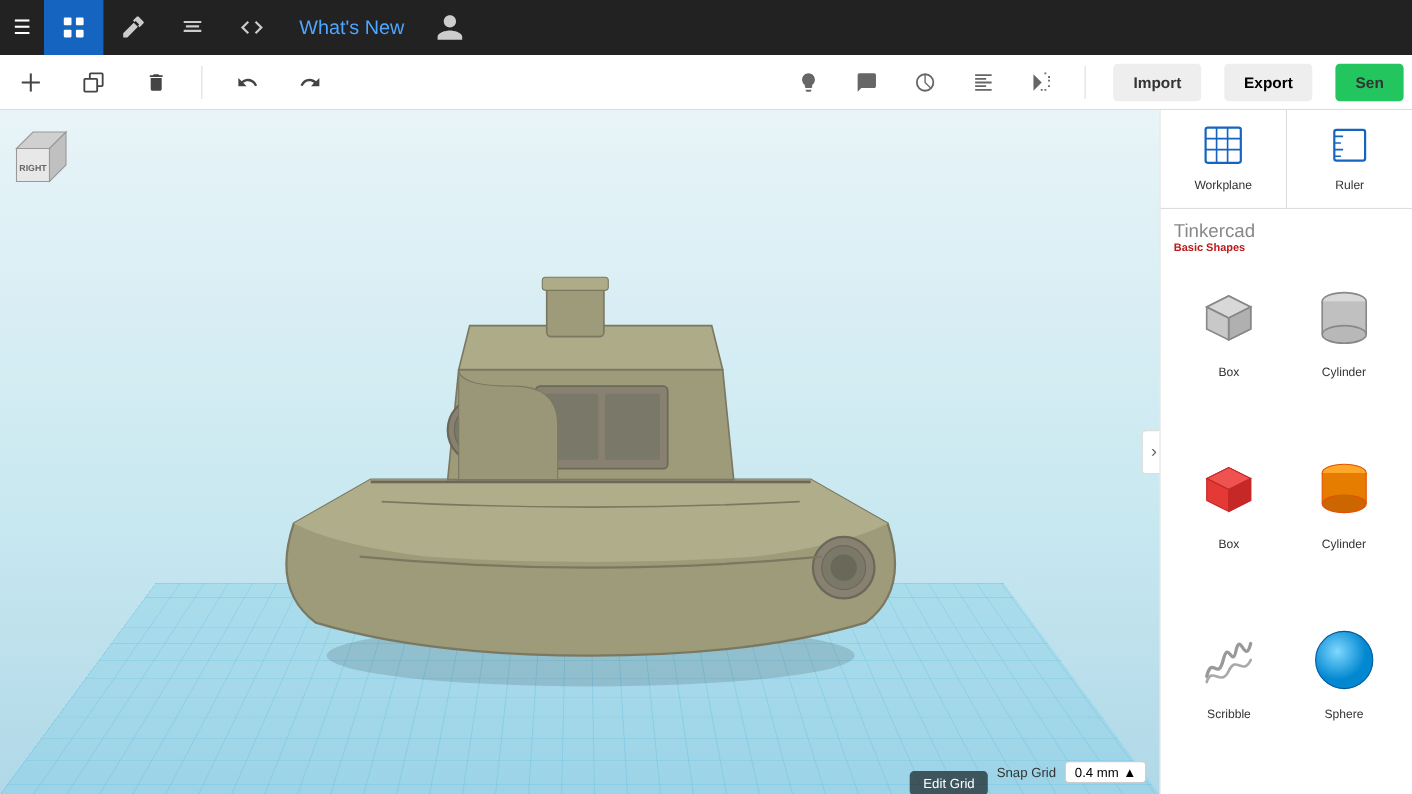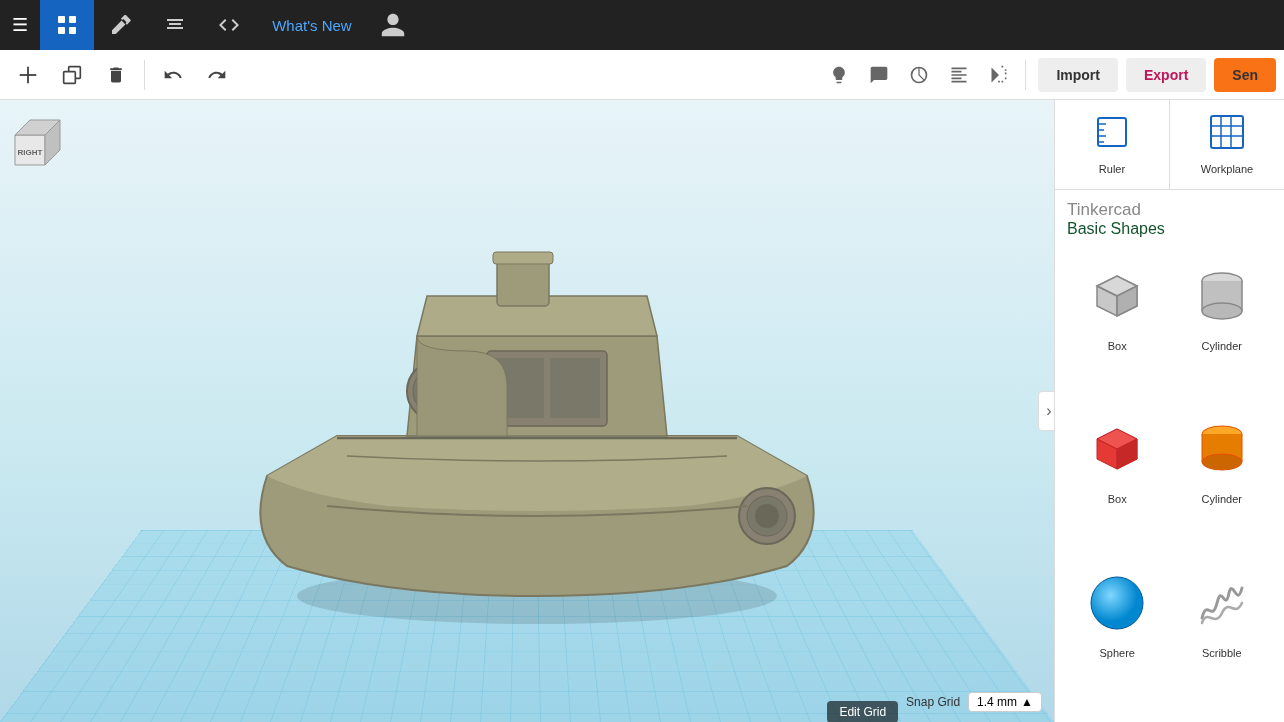--- a/index.html
+++ b/index.html
@@ -13,47 +13,47 @@
     }
     #menu-icon { color: #fff; font-size: 18px; padding: 0 12px; cursor: pointer; }
     #app-title { color: #fff; font-size: 15px; font-weight: bold; flex: 1; }
     #nav-icons { display: flex; align-items: center; gap: 0; }
     .nav-icon-btn {
       width: 54px; height: 50px; display: flex; align-items: center; justify-content: center;
       cursor: pointer; color: #ccc;
     }
     .nav-icon-btn.active { background: #1565c0; color: #fff; }
     #whats-new-btn {
-      color: #4da6ff; font-size: 15px; padding: 0 16px; cursor: pointer;
+      color: #4da6ff; font-size: 18px; padding: 0 16px; cursor: pointer;
       display: flex; align-items: center; height: 50px;
     }
     #user-btn {
       width: 50px; height: 50px; display: flex; align-items: center; justify-content: center;
       cursor: pointer; color: #ccc;
     }
 
     
     #toolbar {
       display: flex; align-items: center;
       background: #fff; height: 50px; border-bottom: 1px solid #ddd;
-      padding: 0 8px; gap: 4px;
+      padding: 0 8px; gap: 17px;
     }
     .toolbar-btn {
       width: 40px; height: 40px; display: flex; align-items: center; justify-content: center;
       cursor: pointer; border-radius: 4px; color: #444; font-size: 18px;
     }
     .toolbar-sep { width: 1px; height: 30px; background: #ddd; margin: 0 4px; }
     .toolbar-spacer { flex: 1; }
     .toolbar-action-btn {
       height: 34px; padding: 0 18px; border: none; border-radius: 4px;
       font-size: 14px; font-weight: bold; cursor: pointer; margin-left: 4px;
     }
     #import-btn { background: #eee; color: #333; }
-    #export-btn { background: #eee; color: #be185d; }
-    #send-btn { background: #f97316; color: #333; }
+    #export-btn { background: #eee; color: #000000; }
+    #send-btn { background: #22c55e; color: #333; }
 
     
     #main {
       display: flex; height: calc(722px - 100px); border-radius: 15px;
     }
 
     
     #viewport {
       flex: 1; position: relative; overflow: hidden;
       background: linear-gradient(180deg, #e8f4f8 0%, #c8e8f0 60%, #b0d8e8 100%);
@@ -114,21 +114,21 @@
       border-right: 1px solid #ddd;
     }
     .panel-tab:last-child { border-right: none; }
     .panel-tab .tab-icon { font-size: 28px; color: #1565c0; }
     .panel-tab .tab-label { font-size: 11px; color: #333; }
 
     #shapes-header {
       padding: 10px 12px 4px;
     }
     #shapes-source { font-size: 17px; color: #888; }
-    #shapes-title { font-size: 16px; font-weight: normal; color: #14532d; }
+    #shapes-title { font-size: 10px; font-weight: bold; color: #b91c1c; }
 
     #shapes-grid {
       display: grid; grid-template-columns: 1fr 1fr;
       gap: 0; padding: 10px; overflow-y: auto; flex: 1;
     }
     .shape-item {
       display: flex; flex-direction: column; align-items: center;
       gap: 4px; cursor: pointer; padding: 4px;
     }
     .shape-thumb {
@@ -305,55 +305,55 @@
         <path d="M160,300 Q350,310 540,300" stroke="#7a7860" stroke-width="1.5" fill="none" stroke-dasharray="none"></path>
 
         <path d="M230,180 L230,280 L320,280 L320,230 Q320,195 280,195 Q230,195 230,180" fill="#9a9778" stroke="#7a7860" stroke-width="1"></path>
       </svg>
     </div>
 
     <div id="bottom-bar">
       <button id="edit-grid-btn">Edit Grid</button>
       <span id="snap-grid-label">Snap Grid</span>
       <div id="snap-grid-value">
-        <span>1.4 mm</span>
+        <span>0.4 mm</span>
         <span>▲</span>
       </div>
     </div>
 
     <div id="panel-collapse">›</div>
   </div>
 
   <div id="right-panel">
 
     <div id="panel-tabs">
+      <div class="panel-tab">
+        <div class="tab-icon">
+          <svg width="36" height="36" viewBox="0 0 36 36">
+            <rect x="2" y="2" width="32" height="32" rx="2" fill="none" stroke="#1565c0" stroke-width="2"></rect>
+            <line x1="2" y1="12" x2="34" y2="12" stroke="#1565c0" stroke-width="1.5"></line>
+            <line x1="2" y1="22" x2="34" y2="22" stroke="#1565c0" stroke-width="1.5"></line>
+            <line x1="12" y1="2" x2="12" y2="34" stroke="#1565c0" stroke-width="1.5"></line>
+            <line x1="22" y1="2" x2="22" y2="34" stroke="#1565c0" stroke-width="1.5"></line>
+          </svg>
+        </div>
+        <span class="tab-label">Workplane</span>
+      </div>
       <div class="panel-tab">
         <div class="tab-icon">
           <svg width="36" height="36" viewBox="0 0 36 36">
             <rect x="4" y="4" width="28" height="28" rx="2" fill="none" stroke="#1565c0" stroke-width="2"></rect>
             <line x1="4" y1="10" x2="12" y2="10" stroke="#1565c0" stroke-width="1.5"></line>
             <line x1="4" y1="16" x2="10" y2="16" stroke="#1565c0" stroke-width="1.5"></line>
             <line x1="4" y1="22" x2="12" y2="22" stroke="#1565c0" stroke-width="1.5"></line>
             <line x1="4" y1="28" x2="10" y2="28" stroke="#1565c0" stroke-width="1.5"></line>
           </svg>
         </div>
         <span class="tab-label">Ruler</span>
       </div>
-      <div class="panel-tab">
-        <div class="tab-icon">
-          <svg width="36" height="36" viewBox="0 0 36 36">
-            <rect x="2" y="2" width="32" height="32" rx="2" fill="none" stroke="#1565c0" stroke-width="2"></rect>
-            <line x1="2" y1="12" x2="34" y2="12" stroke="#1565c0" stroke-width="1.5"></line>
-            <line x1="2" y1="22" x2="34" y2="22" stroke="#1565c0" stroke-width="1.5"></line>
-            <line x1="12" y1="2" x2="12" y2="34" stroke="#1565c0" stroke-width="1.5"></line>
-            <line x1="22" y1="2" x2="22" y2="34" stroke="#1565c0" stroke-width="1.5"></line>
-          </svg>
-        </div>
-        <span class="tab-label">Workplane</span>
-      </div>
     </div>
 
     <div id="shapes-header">
       <div id="shapes-source">Tinkercad</div>
       <div id="shapes-title">Basic Shapes</div>
     </div>
 
     <div id="shapes-grid">
 
       <div class="shape-item">
@@ -399,43 +399,43 @@
         <div class="shape-thumb">
           <svg width="70" height="70" viewBox="0 0 70 70">
             <ellipse cx="35" cy="20" rx="20" ry="8" fill="#ffa726" stroke="#e65100" stroke-width="1"></ellipse>
             <rect x="15" y="20" width="40" height="28" fill="#e67c00" stroke="none"></rect>
             <ellipse cx="35" cy="48" rx="20" ry="8" fill="#cc6600" stroke="#e65100" stroke-width="1"></ellipse>
             <line x1="15" y1="20" x2="15" y2="48" stroke="#e65100" stroke-width="1"></line>
             <line x1="55" y1="20" x2="55" y2="48" stroke="#e65100" stroke-width="1"></line>
           </svg>
         </div>
         <span class="shape-label">Cylinder</span>
+      </div>
+
+      <div class="shape-item">
+        <div class="shape-thumb">
+          <svg width="70" height="70" viewBox="0 0 70 70">
+            <path d="M15,50 C20,30 25,55 30,35 C35,15 38,45 42,25 C46,10 50,40 55,20" stroke="#999" stroke-width="3" fill="none" stroke-linecap="round"></path>
+            <path d="M15,55 C20,40 28,60 35,45 C42,30 48,50 55,35" stroke="#aaa" stroke-width="2.5" fill="none" stroke-linecap="round"></path>
+          </svg>
+        </div>
+        <span class="shape-label">Scribble</span>
       </div>
 
       <div class="shape-item">
         <div class="shape-thumb">
           <svg width="70" height="70" viewBox="0 0 70 70">
             <defs>
               <radialGradient id="sphereGrad" cx="38%" cy="35%">
                 <stop offset="0%" stop-color="#80d8ff"></stop>
                 <stop offset="100%" stop-color="#0288d1"></stop>
               </radialGradient>
             </defs>
             <circle cx="35" cy="35" r="26" fill="url(#sphereGrad)" stroke="#01579b" stroke-width="1"></circle>
           </svg>
         </div>
         <span class="shape-label">Sphere</span>
       </div>
 
-      <div class="shape-item">
-        <div class="shape-thumb">
-          <svg width="70" height="70" viewBox="0 0 70 70">
-            <path d="M15,50 C20,30 25,55 30,35 C35,15 38,45 42,25 C46,10 50,40 55,20" stroke="#999" stroke-width="3" fill="none" stroke-linecap="round"></path>
-            <path d="M15,55 C20,40 28,60 35,45 C42,30 48,50 55,35" stroke="#aaa" stroke-width="2.5" fill="none" stroke-linecap="round"></path>
-          </svg>
-        </div>
-        <span class="shape-label">Scribble</span>
-      </div>
-
     </div>
   </div>
 
 </div>
 
 </body></html>

